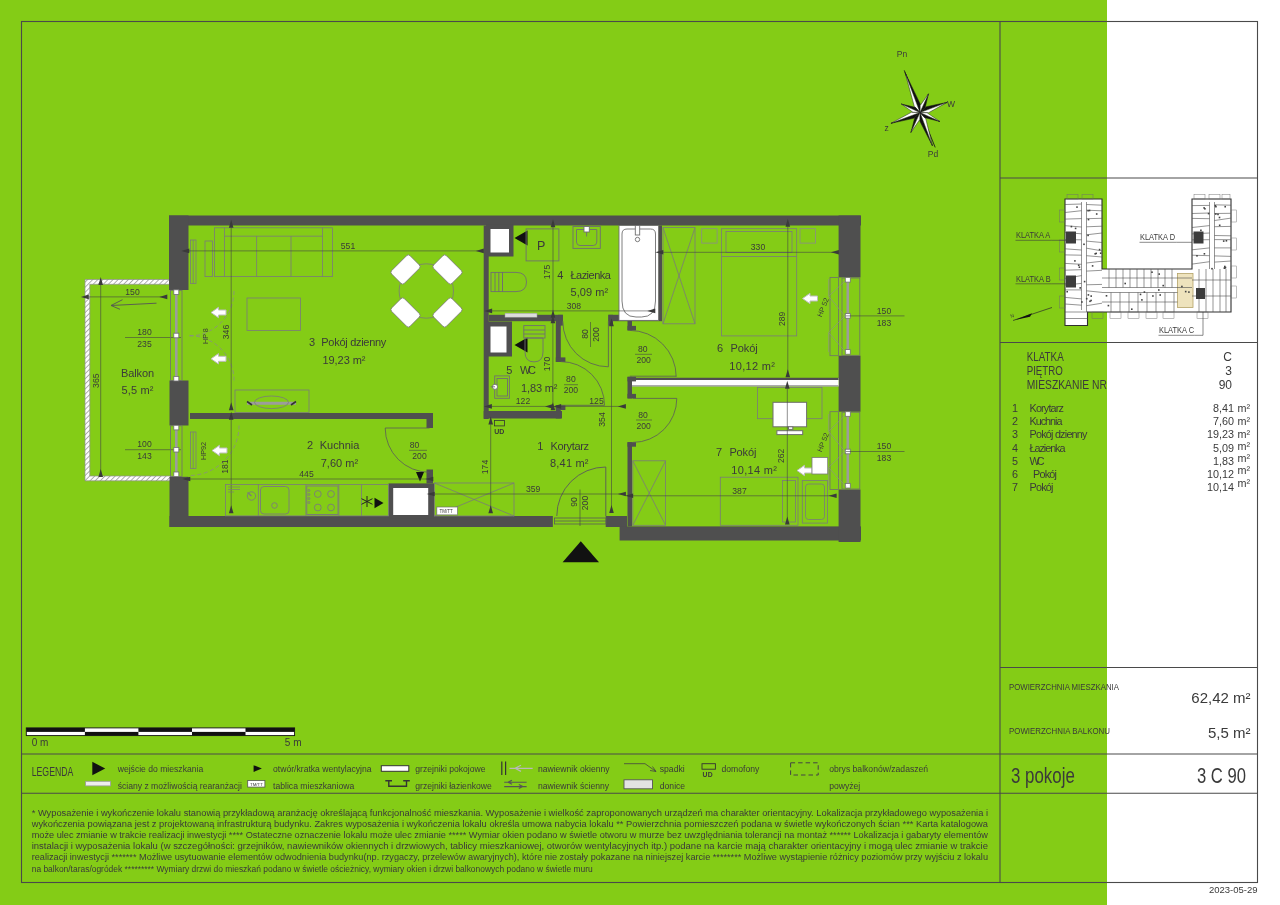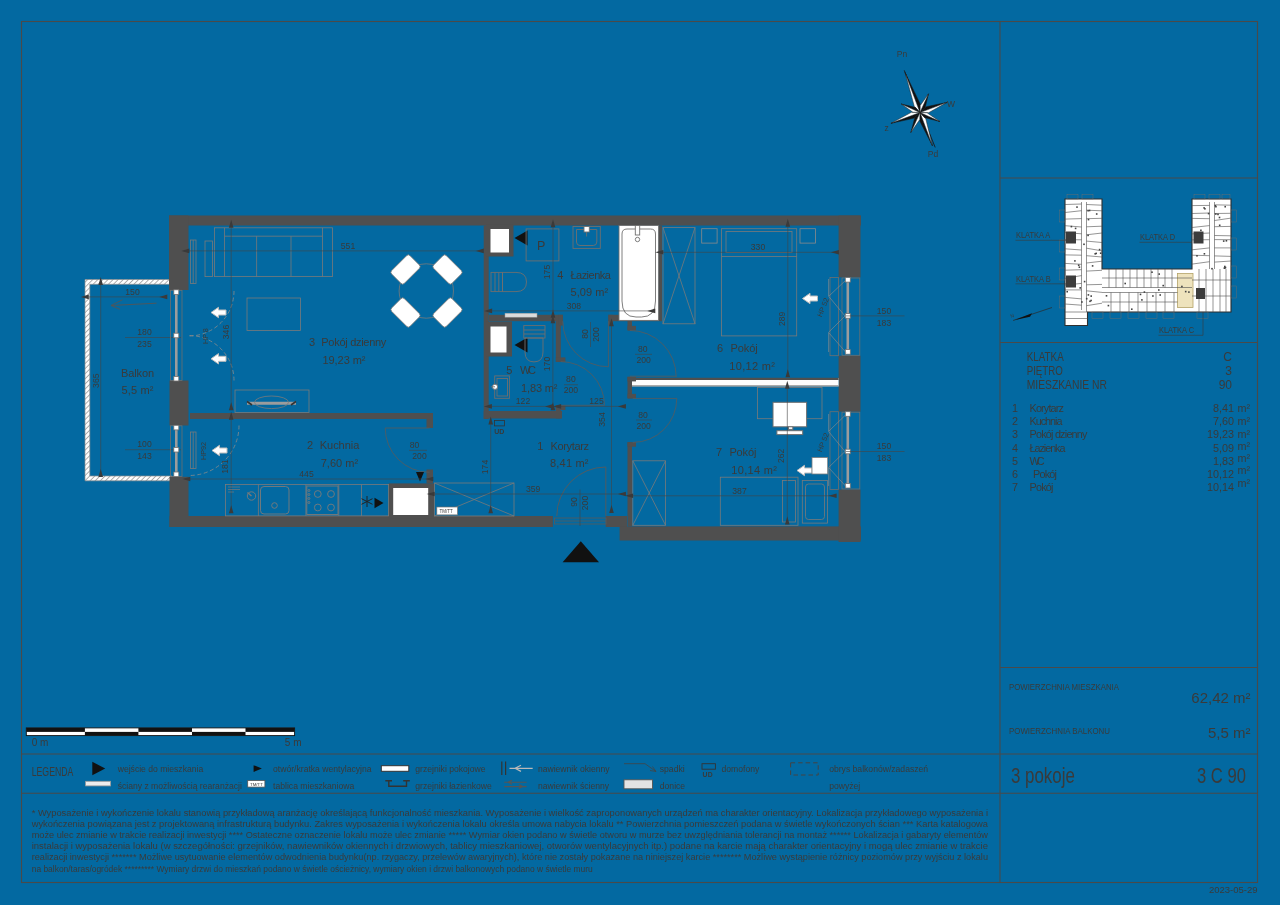--- a/index.html
+++ b/index.html
@@ -1,16 +1,16 @@
 <!DOCTYPE html>
 <html><head>
 <meta charset="utf-8">
 <style>
 html,body{margin:0;padding:0;background:#fff}
-.page{position:relative;width:1280px;height:905px;background:#0369a1;font-family:"Liberation Sans",sans-serif}
+.page{position:relative;width:1107px;height:905px;background:#84cc16;font-family:"Liberation Sans",sans-serif}
 text{font-family:"Liberation Sans",sans-serif;fill:#3a3a3a}
 </style>
 </head>
 <body>
 <div class="page">
 <svg width="1280" height="905" viewBox="0 0 1280 905">
 <defs>
 <marker id="da" markerWidth="9" markerHeight="6" refX="8.2" refY="3" orient="auto" markerUnits="userSpaceOnUse">
 <path d="M0.5,3 L8.5,0.7 L8.5,5.3 Z" fill="#3a3a3a"></path>
 </marker>

